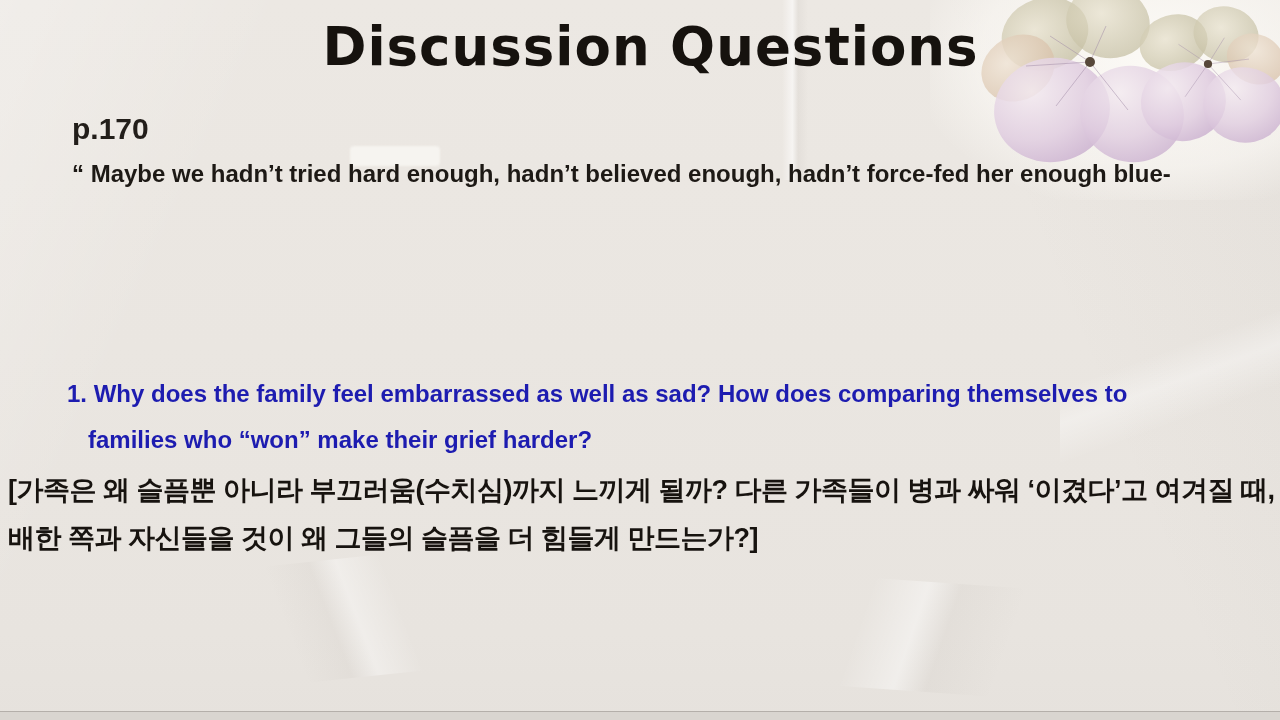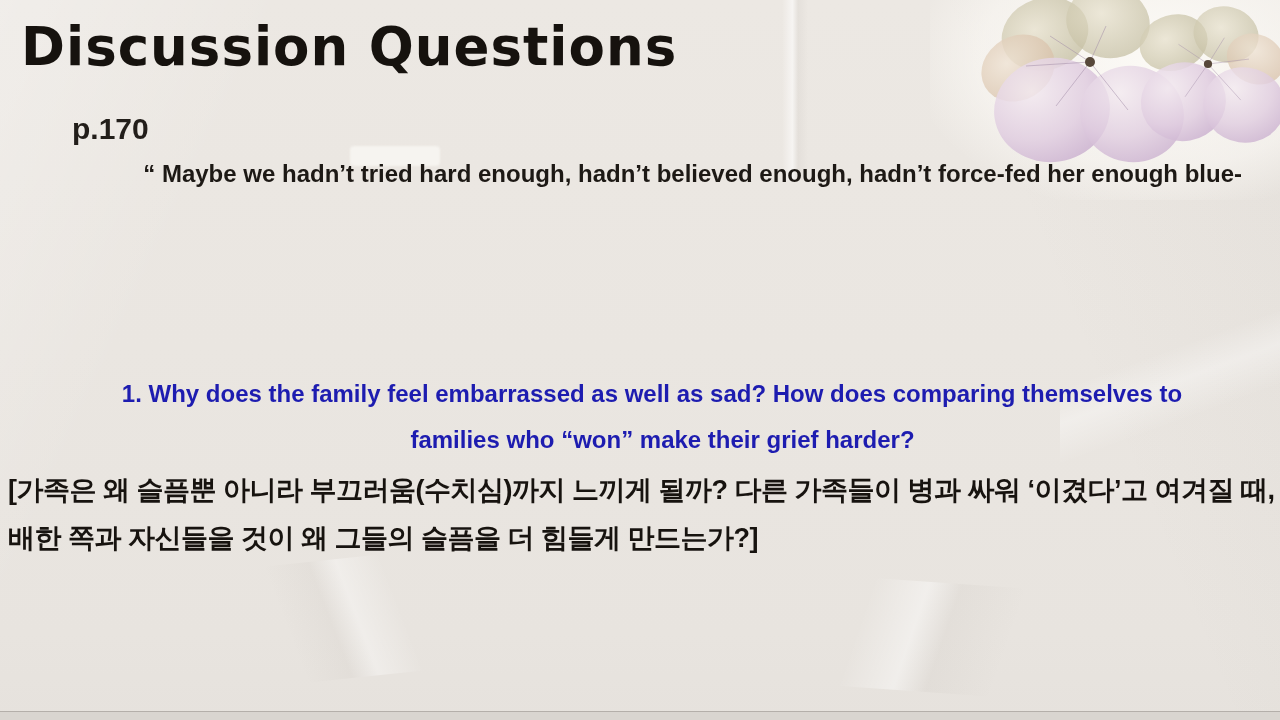--- a/index.html
+++ b/index.html
@@ -53,46 +53,45 @@
 
   .flower-backdrop {
     position: absolute; right: -30px; top: -40px; width: 380px; height: 240px;
     background: radial-gradient(ellipse at 60% 40%, rgba(253,251,247,0.95) 0%, rgba(253,251,247,0.55) 55%, rgba(253,251,247,0) 78%);
     pointer-events: none;
   }
   .flower-svg { position: absolute; right: 0; top: 0; }
 
   .title {
     position: absolute; left: 0; top: 16px; width: 100%;
-    text-align: left;
+    text-align: center;
     font-family: "DejaVu Sans", sans-serif;
     font-size: 53px; font-weight: bold; letter-spacing: 1px;
     color: #16120e;
     padding-left: 21px;
   }
 
   .page-ref {
     position: absolute; left: 72px; top: 112px;
     font-size: 30px; font-weight: bold; color: #221e1a;
     white-space: pre;
   }
 
-  .quote-block { position: absolute; left: 72px; top: 150px; width: 1170px; text-align: right; }
+  .quote-block { position: absolute; left: 72px; top: 150px; width: 1170px; }
   .quote-block .line {
     height: 47px; line-height: 47px;
     font-size: 24px; font-weight: bold; color: #1d1915;
     white-space: pre; letter-spacing: 0px;
   }
 
   .question-block { position: absolute; left: 67px; top: 371px; width: 1170px; }
   .question-block .line {
     height: 46px; line-height: 46px;
     font-size: 24px; font-weight: bold;
     white-space: pre;
-    text-align: center;
   }
   .question-block .line.indent { padding-left: 21px; }
 
   .korean-block { position: absolute; left: 8px; top: 466px; width: 1272px; }
   .korean-block .line {
     height: 48px; line-height: 48px;
     font-size: 27px; font-weight: bold; color: #17130f;
     white-space: pre; letter-spacing: -0.5px;
   }
 </style>

